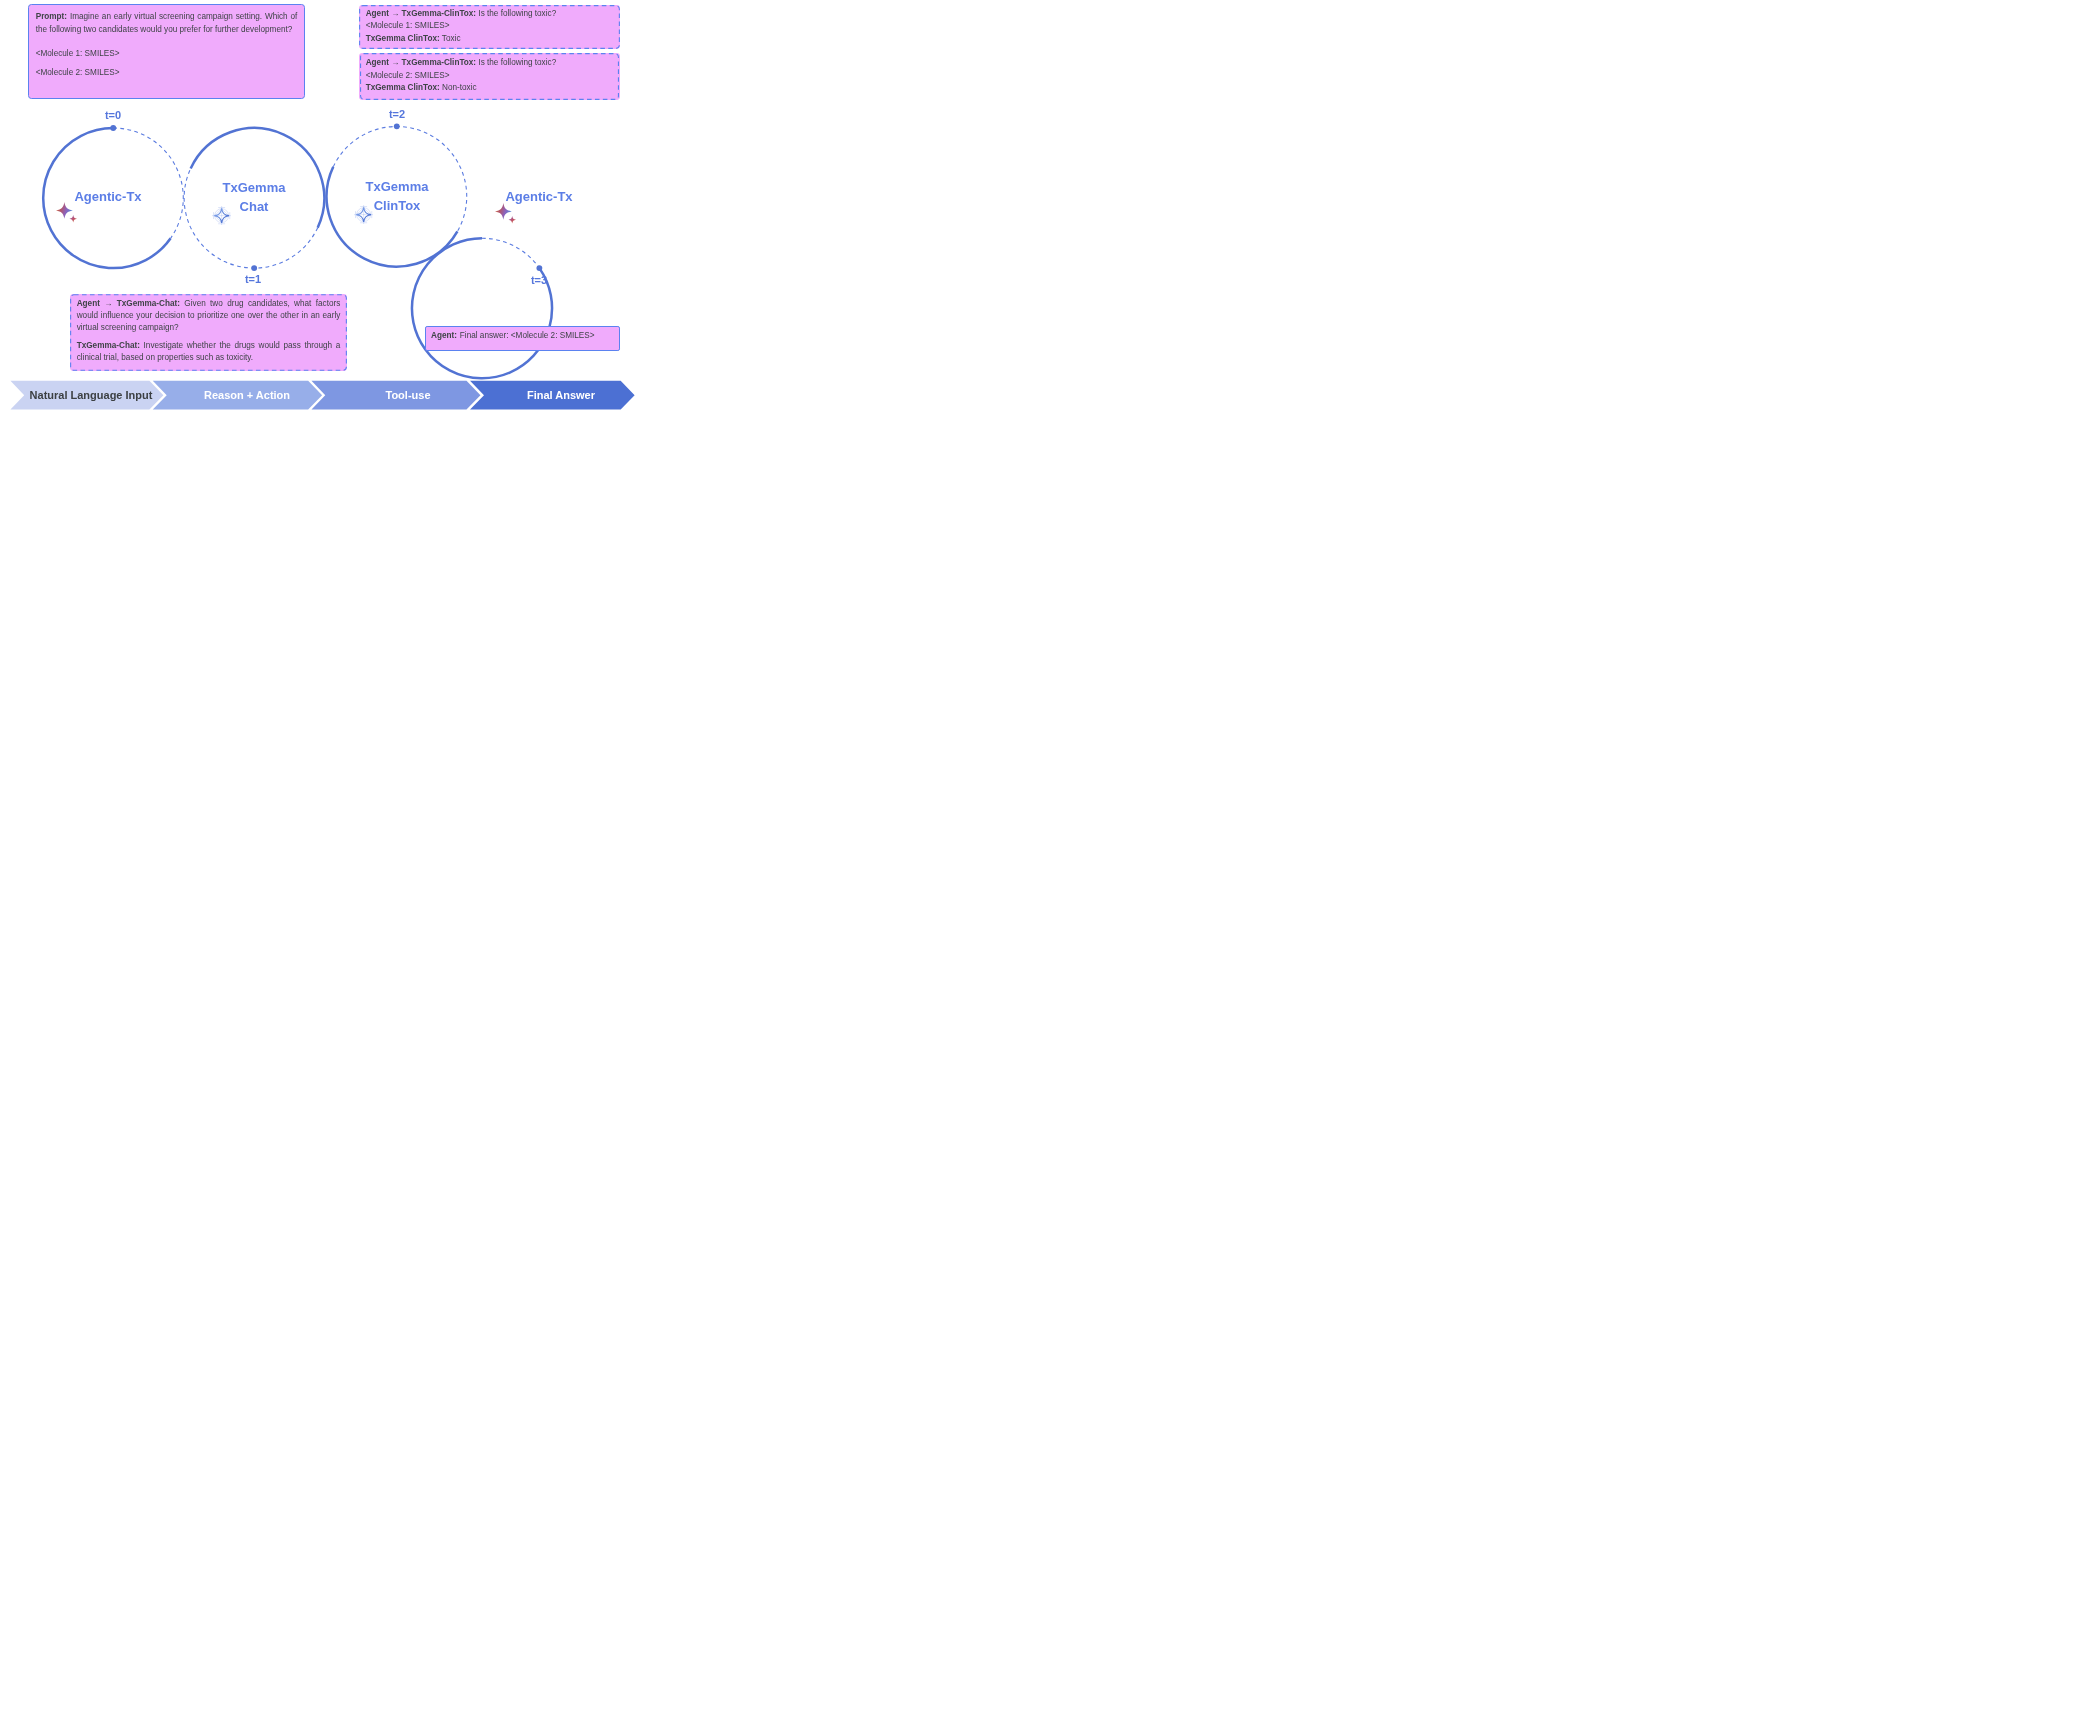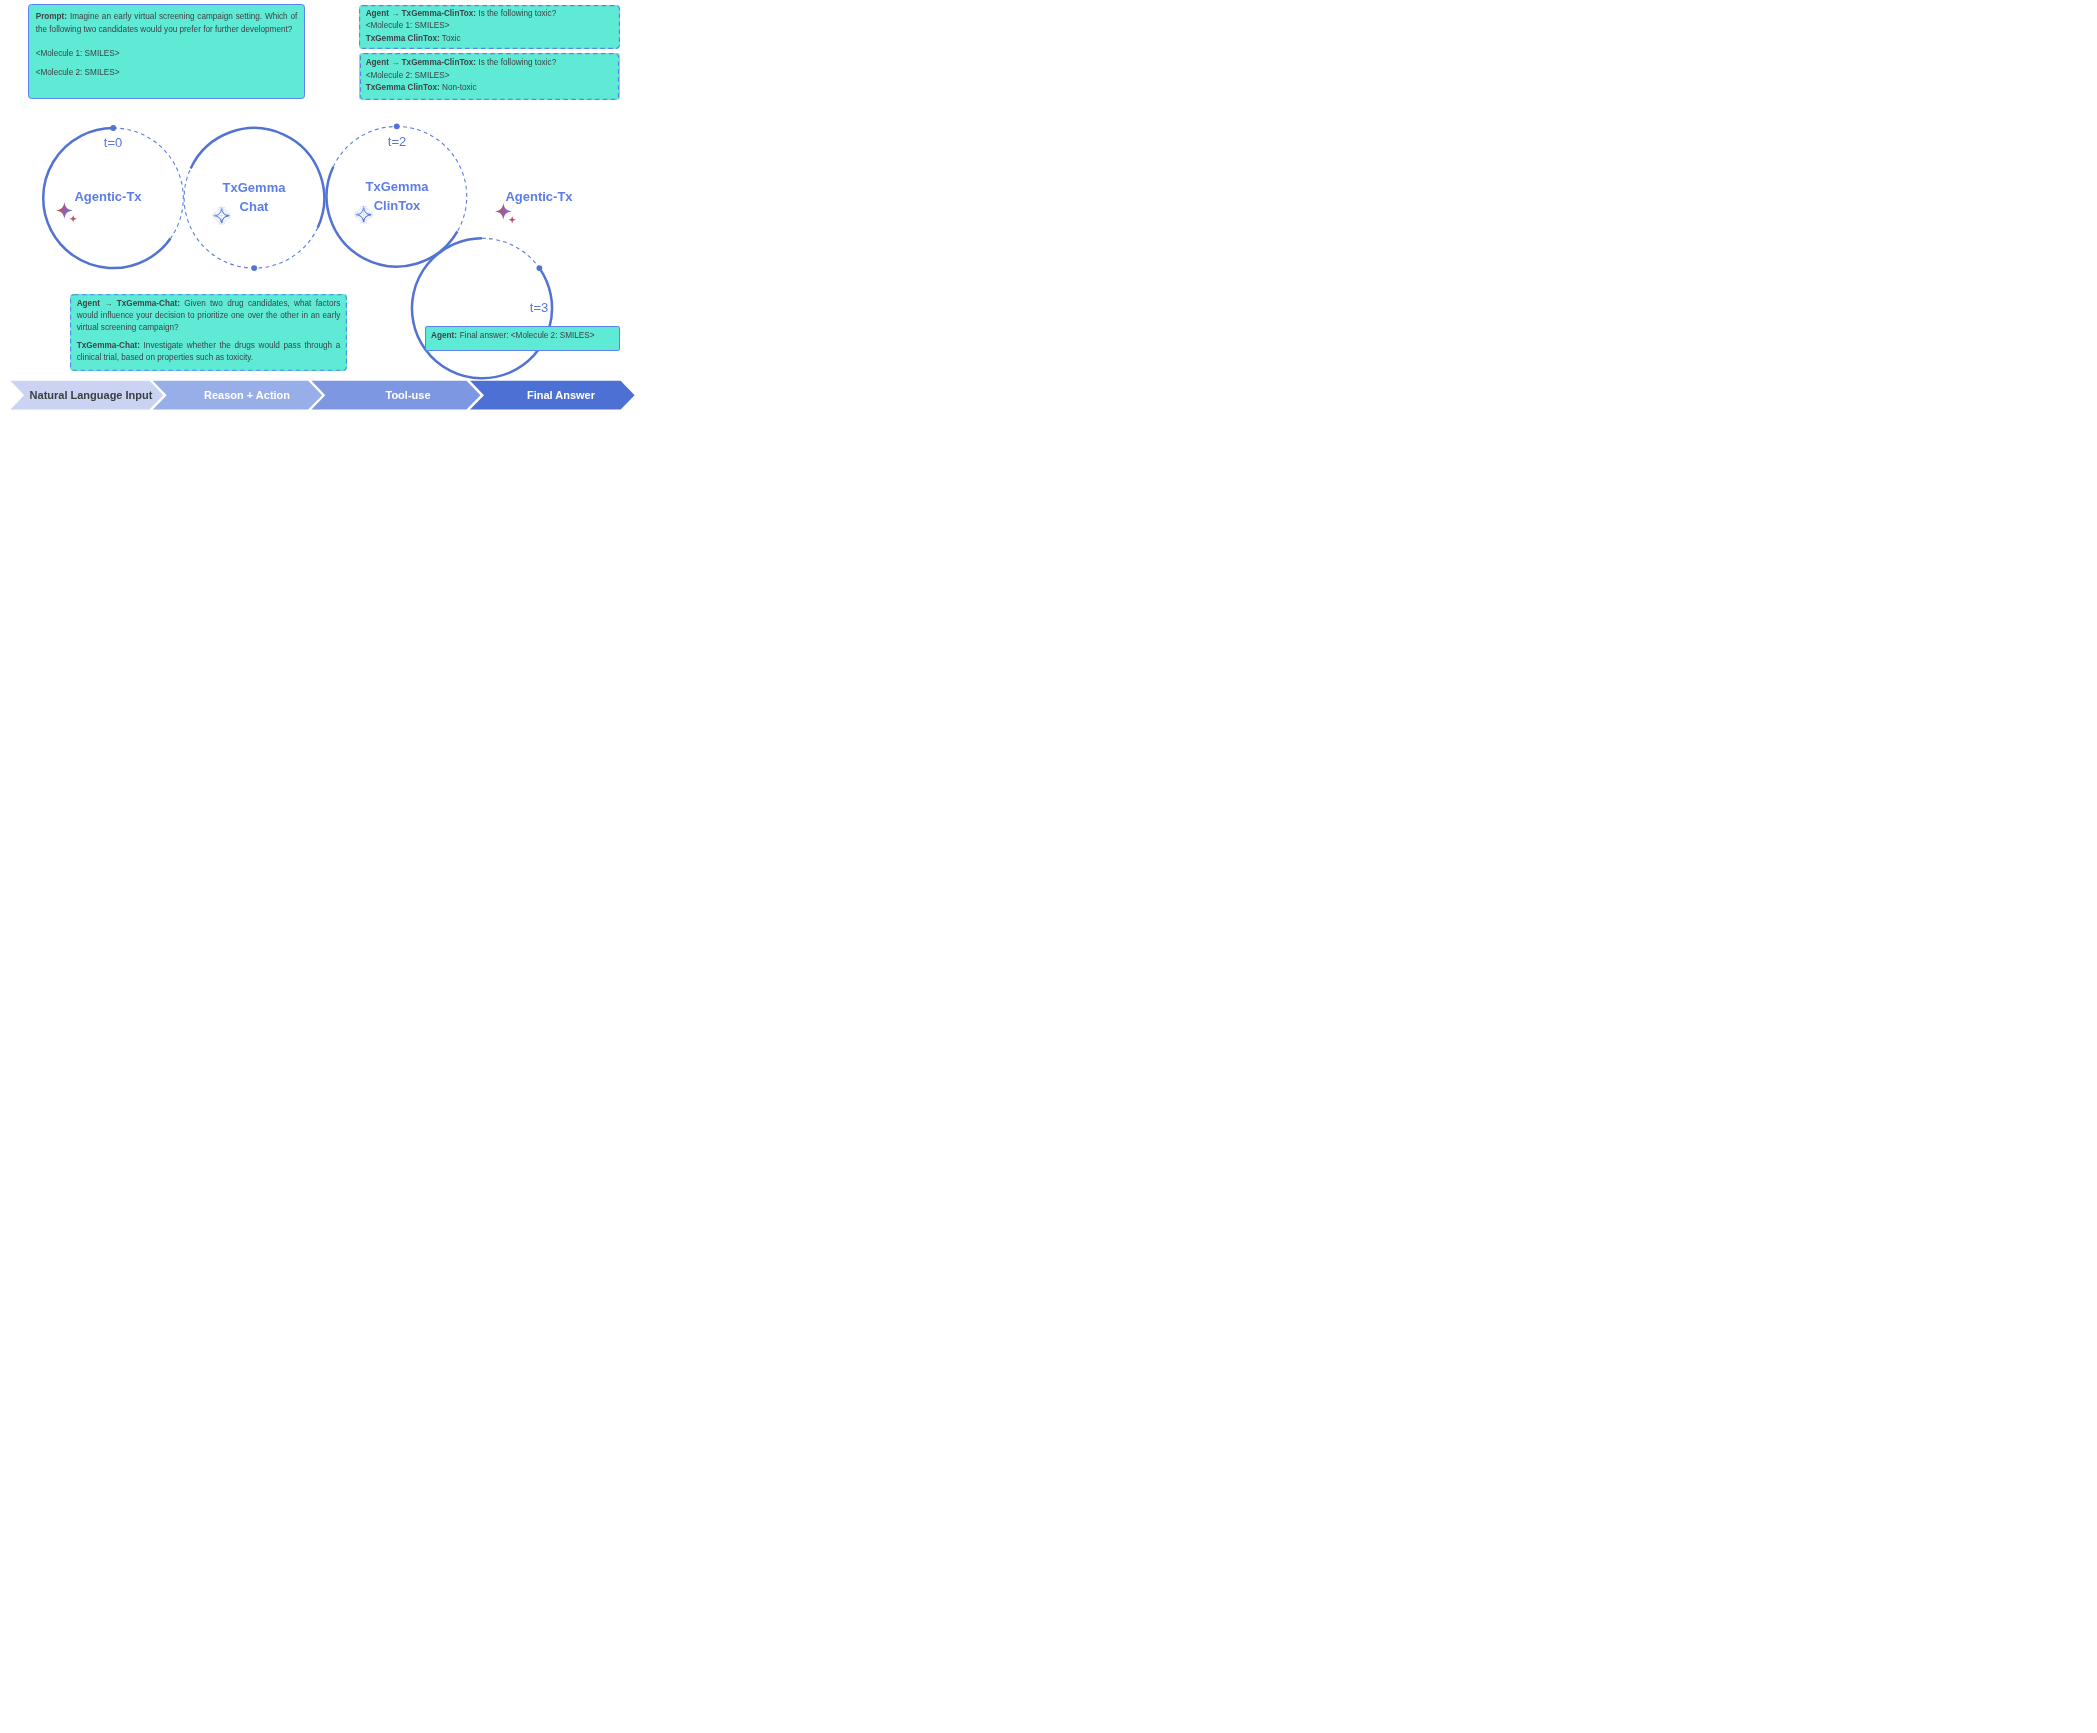--- a/index.html
+++ b/index.html
@@ -1,20 +1,20 @@
 <!DOCTYPE html>
 <html style="font-size:6.7px"><head>
 <meta charset="utf-8">
 <style>
   html,body{margin:0;padding:0;background:#ffffff;}
   body{font-family:"Liberation Sans","DejaVu Sans",sans-serif;-webkit-font-smoothing:antialiased;}
   .page{position:relative;width:648px;height:415px;background:#ffffff;overflow:hidden;}
 
   
-  .box{position:absolute;box-sizing:border-box;background:#5eead4;color:#3F4347;
+  .box{position:absolute;box-sizing:border-box;background:#f0abfc;color:#3F4347;
        font-size:8.2px;border-radius:3.4px;overflow:hidden;}
   .box p{margin:0;}
   .b{font-weight:700;}
   .justify{text-align:justify;}
   .solid-border{border:1.1px solid #5B82F0;}
   .dash-wrap{border:none;}
   .dash-svg{position:absolute;left:0;top:0;pointer-events:none;}
 
   #prompt-box{left:28px;top:4.2px;width:277px;height:95px;padding:5px 6.7px;line-height:13px;}
   #prompt-box .lead{margin-bottom:11px;}
@@ -30,21 +30,21 @@
              border-radius:2.1px;}
   #final-box .b{margin-right:2.9px;}
 
   
   .rings{position:absolute;left:0;top:0;pointer-events:none;}
   .arc-solid{fill:none;stroke:#5273D3;stroke-width:6;}
   .arc-dashed{fill:none;stroke:#5B7CE0;stroke-width:2.6;stroke-dasharray:9 8;}
   .node-dot{fill:#5273D3;}
 
   .t-label{position:absolute;width:42px;text-align:center;color:#5576DC;
-           font-size:13px;font-weight:400;line-height:12.6px;margin-top:28px;}
+           font-size:11px;font-weight:700;line-height:12.6px;}
   .ring-title{position:absolute;width:130px;text-align:center;color:#5C7EE6;
               font-size:13px;font-weight:700;line-height:18.5px;}
   .ring-title span{display:block;}
   .icon{position:absolute;}
 
   
   .stages-svg{position:absolute;left:0;top:380px;}
   .stage-label{position:absolute;top:388px;height:14.3px;line-height:14.3px;white-space:nowrap;
                transform:translateX(-50%);font-size:11px;font-weight:700;}
   .stage-label.dark{color:#3C4043;}

